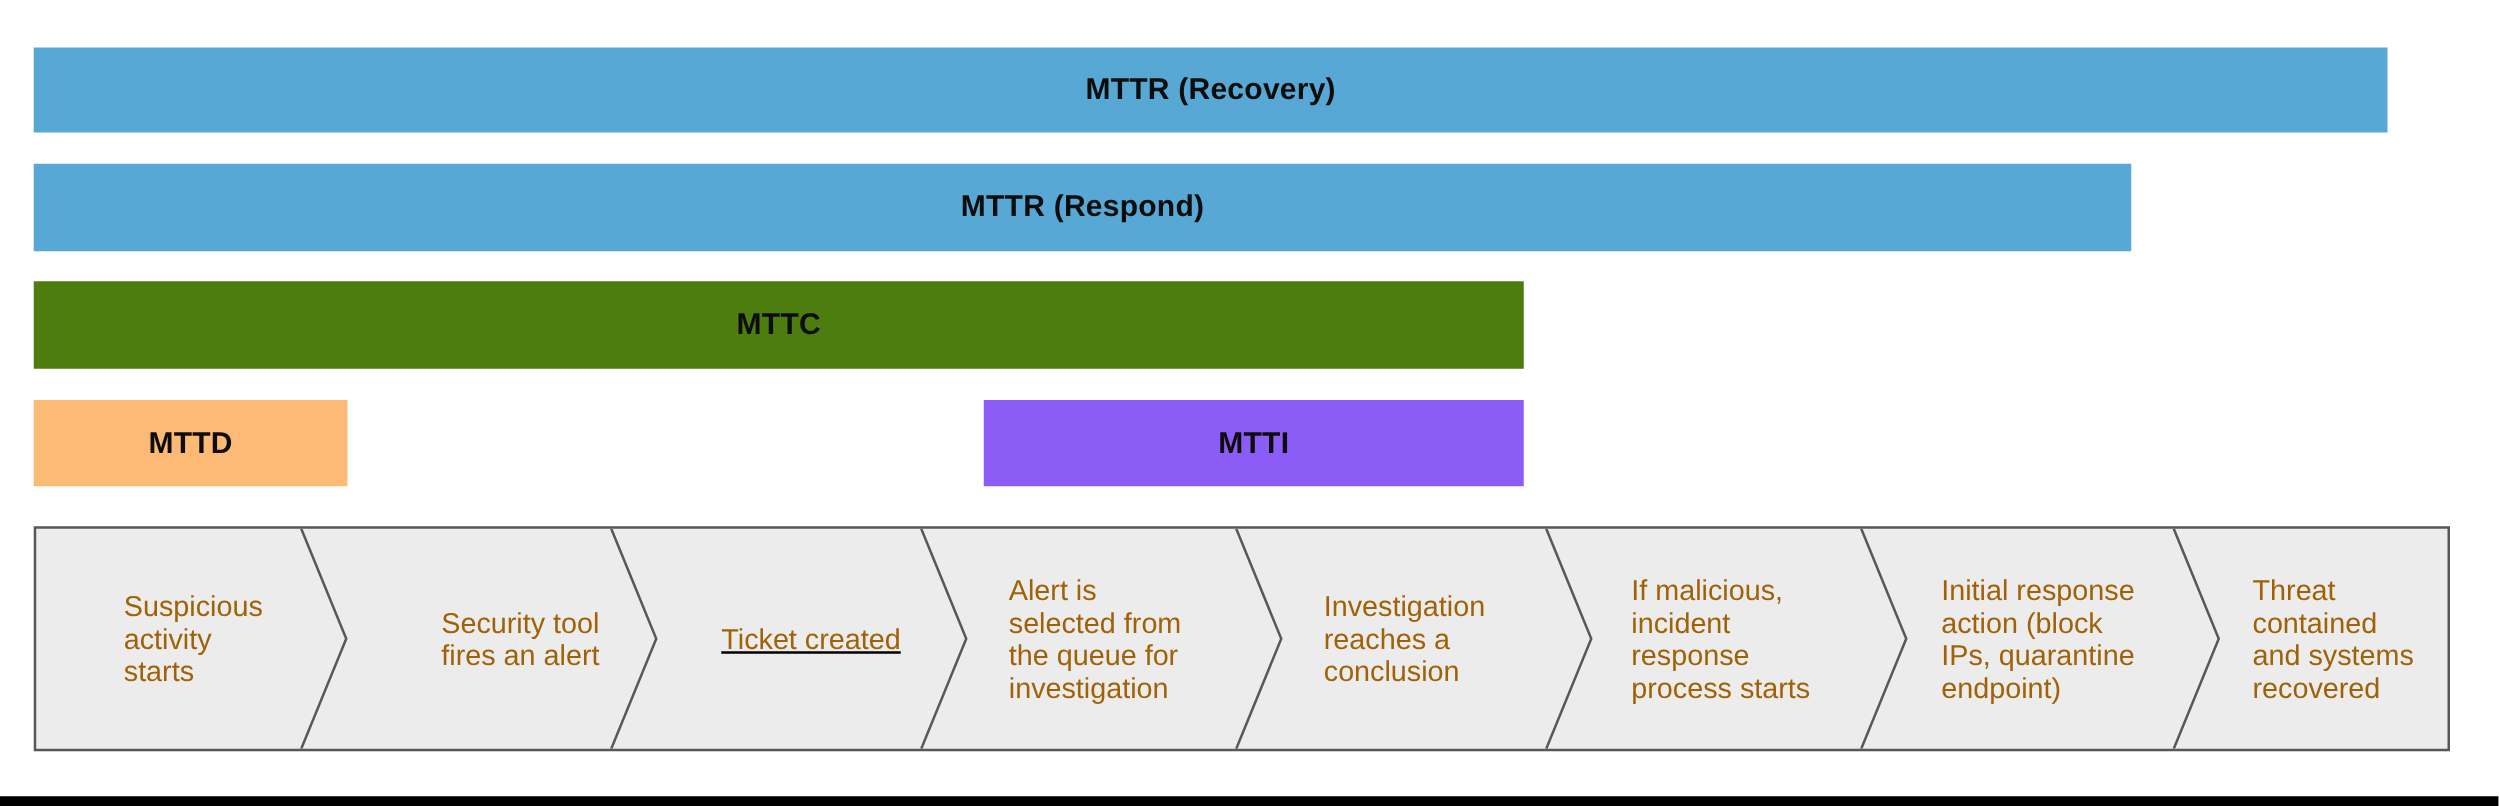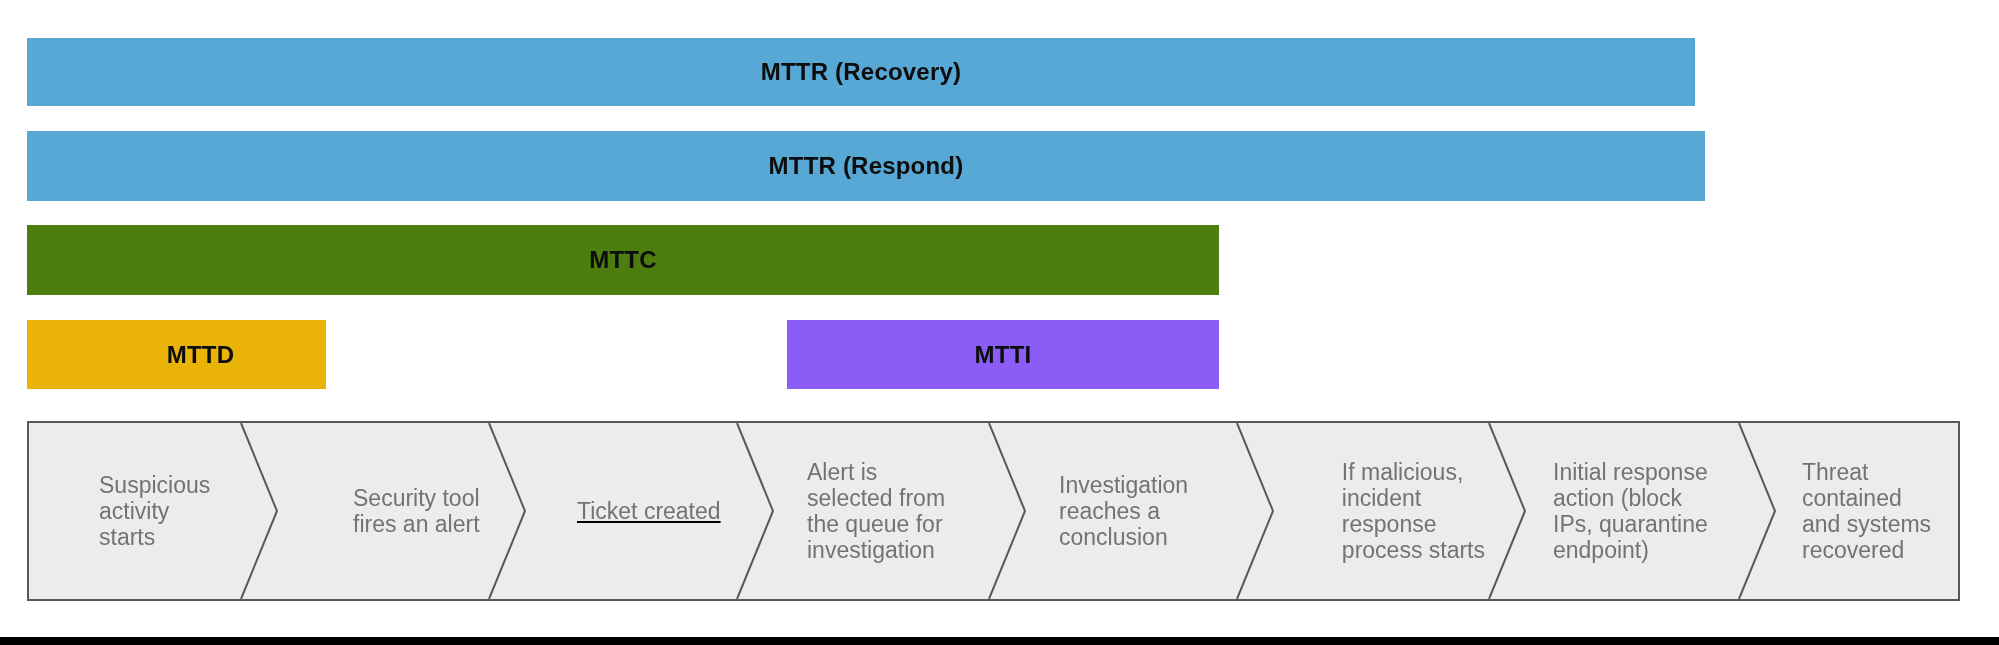--- a/index.html
+++ b/index.html
@@ -17,21 +17,21 @@
     align-items: center;
     justify-content: center;
   }
   .bar-label {
     font-size: 24px;
     font-weight: bold;
     color: #0d0d0d;
     letter-spacing: 0.2px;
     white-space: nowrap;
   }
-  .bar-mttr-recovery { left: 27px; top: 38px;  width: 1668px; height: 68px; }
+  .bar-mttr-recovery { left: 27px; top: 38px;  width: 1883px; height: 68px; }
   .bar-mttr-respond  { left: 27px; top: 131px; width: 1678px; height: 70px; }
   .bar-mttc          { left: 27px; top: 225px; width: 1192px; height: 70px; }
   .bar-mttd          { left: 27px;  top: 320px; width: 251px; height: 69px; }
   .bar-mtta          { left: 296px; top: 320px; width: 473px; height: 69px; }
   .bar-mtti          { left: 787px; top: 320px; width: 432px; height: 69px; }
 
   .band {
     position: absolute;
     left: 27px; top: 421px;
     width: 1933px; height: 180px;
@@ -47,30 +47,30 @@
   }
   .step {
     position: absolute;
     top: 0; height: 100%;
     display: flex;
     align-items: center;
   }
   .step-label {
     font-size: 23px;
     line-height: 26px;
-    color: #737373;
+    color: #a16207;
     white-space: pre-line;
     text-align: left;
   }
   .step-1 { left: 70px;   width: 170px; }
   .step-2 { left: 283px;  width: 180px; margin-left: 41px; }
   .step-3 { left: 548px;  width: 180px; text-decoration: underline; }
   .step-4 { left: 778px;  width: 180px; }
   .step-5 { left: 1030px; width: 180px; }
-  .step-6 { left: 1276px; width: 180px; justify-content: flex-end; }
+  .step-6 { left: 1276px; width: 180px; }
   .step-7 { left: 1524px; width: 185px; }
   .step-8 { left: 1773px; width: 150px; }
 
   .bottom-bar {
     position: absolute;
     left: 0; top: 637px;
     width: 1999px; height: 8px;
   }
 </style>
 </head>
@@ -83,21 +83,21 @@
   </div>
 
   <div class="bar bar-mttr-respond" style="background-color: rgb(87, 168, 212);">
     <span class="bar-label">MTTR (Respond)</span>
   </div>
 
   <div class="bar bar-mttc" style="background-color: #4d7c0f;">
     <span class="bar-label">MTTC</span>
   </div>
 
-  <div class="bar bar-mttd" style="background-color: #eab308; padding-left: 48px;">
+  <div class="bar bar-mttd" style="background-color: #fdba74;">
     <span class="bar-label">MTTD</span>
   </div>
 
 
   <div class="bar bar-mtti" style="background-color: #8b5cf6;">
     <span class="bar-label">MTTI</span>
   </div>
 
   <div class="band" style="background-color: rgb(236, 236, 236);">
     <svg class="dividers" viewBox="0 0 1929 176" preserveAspectRatio="none">

